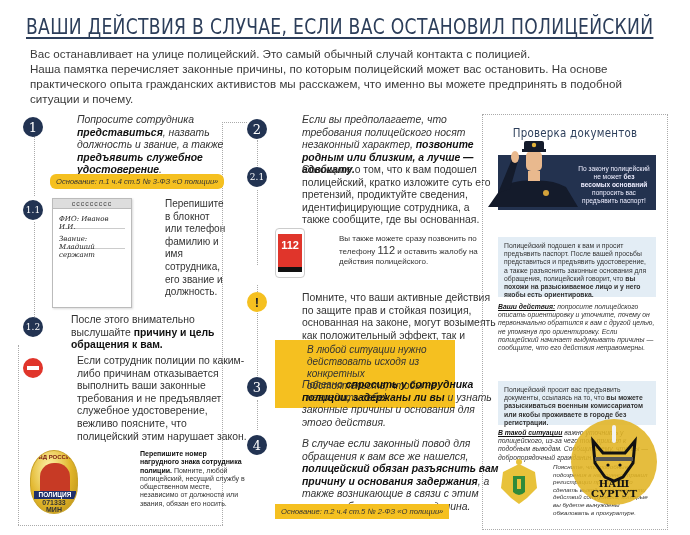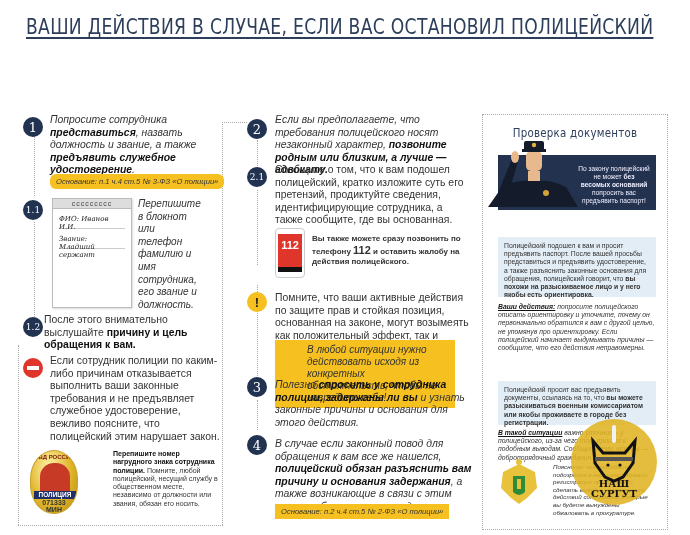--- a/index.html
+++ b/index.html
@@ -4,21 +4,21 @@
 <style>
   * { box-sizing: border-box; margin: 0; padding: 0; }
   body { width: 690px; height: 535px; background: #ffffff; font-family: "Liberation Sans", sans-serif; color: #333; overflow: hidden; position: relative; }
   .title { position: absolute; left: 26px; top: 14px; font-family: "DejaVu Sans", sans-serif; font-size: 22px; letter-spacing: 0.4px; color: #2c3e5a; font-weight: normal; text-decoration: underline; text-decoration-thickness: 2px; text-underline-offset: 3px; white-space: nowrap; transform: scaleX(0.78); transform-origin: left top; text-transform: uppercase; }
   .intro { position: absolute; left: 30px; top: 46px; width: 640px; font-size: 11.6px; line-height: 15px; color: #3a3a3a; }
   .intro p { margin: 0; }
   .ico-num { position: absolute; width: 20px; height: 20px; border-radius: 50%; background: #223352; color: #fff; font-family: "DejaVu Serif", serif; font-size: 13px; display: flex; align-items: center; justify-content: center; }
   .ico-num.small { font-size: 9px; }
   .vline { position: absolute; border-left: 1px dotted #aaa; }
   .hline { position: absolute; border-top: 1px dotted #aaa; }
-  .txt { position: absolute; font-size: 10.4px; line-height: 12.6px; color: #333; }
+  .txt { position: absolute; font-size: 10.4px; line-height: 12.6px; color: #333; margin-left: 27px; }
   .it { font-style: italic; }
   .b { font-weight: bold; color: #111; }
   .badge-y { position: absolute; background: #f5c020; font-size: 7.6px; font-style: italic; color: #333; padding: 3px 6px; white-space: nowrap; }
   .note-y { position: absolute; background: #f5c020; font-size: 10px; font-style: italic; line-height: 12px; color: #333; padding: 4px 10px; }
   .notebook { position: absolute; left: 52px; top: 198px; width: 80px; height: 110px; background: #fff; border: 1px solid #bbb; box-shadow: 1px 1px 2px rgba(0,0,0,0.15); }
   .notebook .top { height: 10px; background: #ddd; border-bottom: 1px solid #bbb; font-size: 7px; letter-spacing: 1px; color: #444; text-align: center; line-height: 10px; }
   .notebook .line { margin: 6px 6px 0 6px; border-bottom: 1px solid #ccc; height: 14px; font-family: "DejaVu Serif", serif; font-style: italic; font-size: 7px; color: #222; }
   .stop-icon { position: absolute; width: 20px; height: 20px; border-radius: 50%; background: #e0352b; }
   .stop-icon::after { content: ""; position: absolute; left: 4px; top: 8px; width: 12px; height: 4px; background: #fff; }
   .warn-icon { position: absolute; width: 20px; height: 20px; border-radius: 50%; background: #f5c020; color: #222; font-weight: bold; font-size: 13px; display: flex; align-items: center; justify-content: center; }
@@ -42,20 +42,22 @@
   .emblem { position: absolute; left: 499px; top: 458px; width: 40px; height: 48px; }
   .watermark { position: absolute; left: 571px; top: 419px; width: 86px; height: 86px; border-radius: 50%; background: rgba(225,180,35,0.88); }
   .watermark .line1 { position: absolute; left: 0; top: 60px; width: 100%; text-align: center; font-family: "DejaVu Serif", serif; font-size: 10px; font-weight: bold; color: #111; line-height: 10px; }
 </style>
 </head>
 <body>
 
 <h1 class="title">Ваши действия в случае, если вас остановил полицейский</h1>
 
 <div class="intro">
+  <p>Вас останавливает на улице полицейский. Это самый обычный случай контакта с полицией.</p>
+  <p>Наша памятка перечисляет законные причины, по которым полицейский может вас остановить. На основе практического опыта гражданских активистов мы расскажем, что именно вы можете предпринять в подобной ситуации и почему.</p>
 </div>
 
 <div class="vline" style="left:34px; top:136px; height:60px;"></div>
 <div class="vline" style="left:34px; top:222px; height:95px;"></div>
 <div class="vline" style="left:18px; top:345px; height:180px;"></div>
 <div class="hline" style="left:18px; top:525px; width:205px;"></div>
 <div class="vline" style="left:222px; top:122px; height:403px;"></div>
 <div class="hline" style="left:222px; top:122px; width:25px;"></div>
 
 <div class="ico-num" style="left:23px; top:117px;">1</div>
@@ -63,21 +65,21 @@
   <span>Попросите сотрудника </span><span class="b">представиться</span><span>, назвать должность и звание, а также </span><span class="b">предъявить служебное удостоверение</span><span>.</span>
 </div>
 <div class="badge-y" style="left:50px; top:174px;border-radius:6px;">Основание: п.1 ч.4 ст.5 № 3-ФЗ «О полиции»</div>
 
 <div class="ico-num small" style="left:23px; top:200px;">1.1</div>
 <div class="notebook">
   <div class="top">ccccccccc</div>
   <div class="line"><span>ФИО:</span> <span>Иванов И.И.</span></div>
   <div class="line"><span>Звание:</span> <span>Младший сержант</span></div>
 </div>
-<div class="txt" style="left:138px; top:198px; width:62px; font-size:10px;font-style:italic;">Перепишите в блокнот или телефон фамилию и имя сотрудника, его звание и должность.</div>
+<div class="txt" style="left:138px; top:198px; width:62px; font-size:10px;">Перепишите в блокнот или телефон фамилию и имя сотрудника, его звание и должность.</div>
 
 <div class="ico-num small" style="left:23px; top:317px;">1.2</div>
 <div class="txt" style="left:44px; top:314px; width:165px;">
   <span>После этого внимательно выслушайте </span><span class="b">причину и цель обращения к вам.</span>
 </div>
 
 <div class="stop-icon" style="left:23px; top:358px;"></div>
 <div class="txt" style="left:50px; top:355px; width:170px;">Если сотрудник полиции по каким-либо причинам отказывается выполнить ваши законные требования и не предъявляет служебное удостоверение, вежливо поясните, что полицейский этим нарушает закон.</div>
 
 <div class="badge-img">
@@ -100,21 +102,21 @@
   <span>Если вы предполагаете, что требования полицейского носят незаконный характер, </span><span class="b">позвоните родным или близким, а лучше — адвокату.</span>
 </div>
 
 <div class="ico-num small" style="left:247px; top:167px;">2.1</div>
 <div class="txt" style="left:275px; top:164px; width:195px;">Сообщите о том, что к вам подошел полицейский, кратко изложите суть его претензий, продиктуйте сведения, идентифицирующие сотрудника, а также сообщите, где вы основанная.</div>
 
 <div class="phone">
   <div class="scr">112</div>
   <div class="bar"></div>
 </div>
-<div class="txt" style="left:312px; top:234px; width:150px; font-size:8px; font-weight:bold; line-height:10.5px;">
+<div class="txt" style="left:312px; top:234px; width:150px; font-size:8px; font-weight:normal; line-height:10.5px;">
   <span>Вы также можете сразу позвонить по телефону </span><span style="font-size:11px;">112</span><span> и оставить жалобу на действия полицейского.</span>
 </div>
 
 <div class="warn-icon" style="left:247px; top:292px;">!</div>
 <div class="txt" style="left:275px; top:292px; width:195px;">Помните, что ваши активные действия по защите прав и стойкая позиция, основанная на законе, могут возымеять как положительный эффект, так и отрицательный.</div>
 <div class="note-y" style="left:275px; top:340px; width:180px;padding-left:32px;">В любой ситуации нужно действовать исходя из конкретных обстоятельств, чтобы не навредить себе!</div>
 
 <div class="ico-num" style="left:247px; top:377px;">3</div>
 <div class="txt it" style="left:275px; top:379px; width:200px;">
   <span>Полезно </span><span class="b">спросить у сотрудника полиции, задержаны ли вы</span><span> и узнать законные причины и основания для этого действия.</span>

